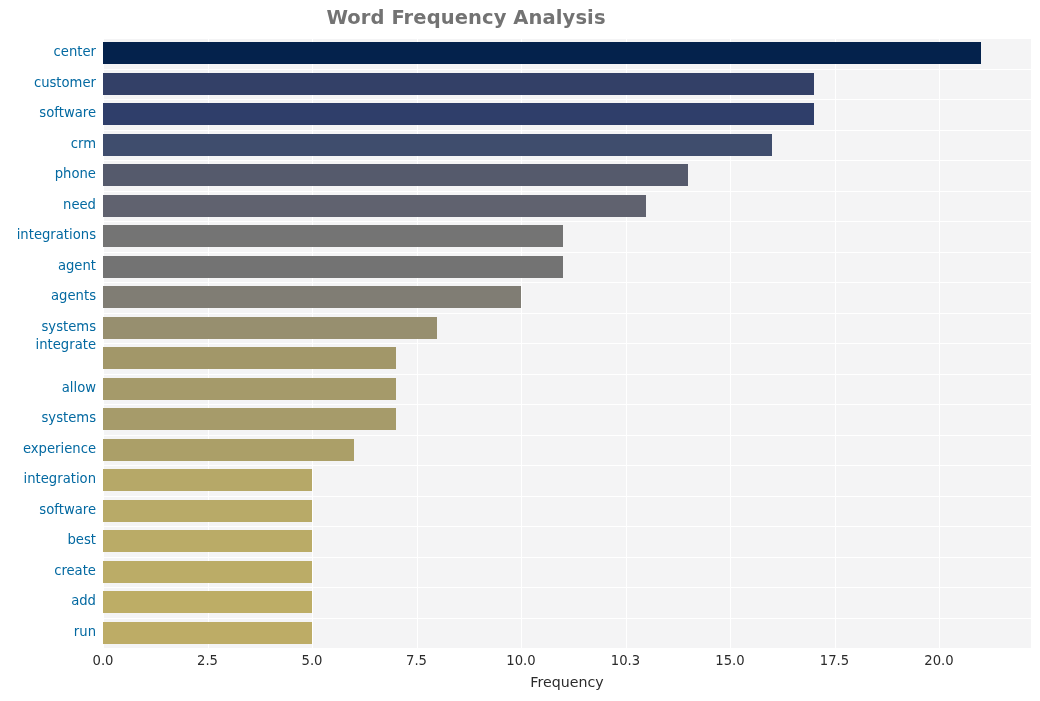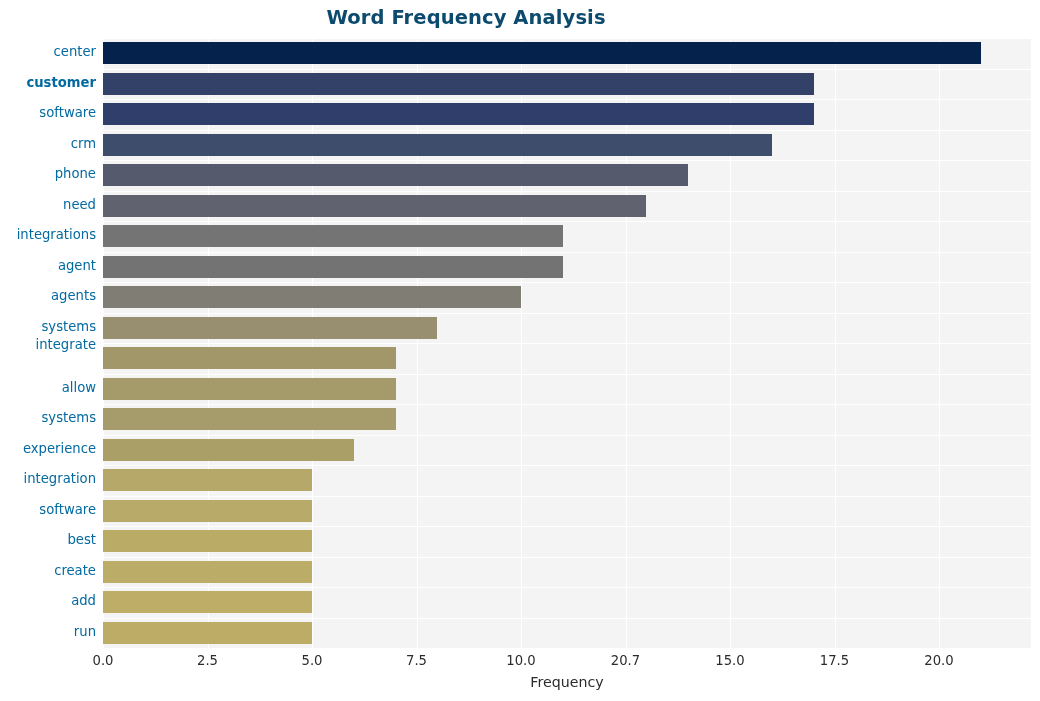--- a/index.html
+++ b/index.html
@@ -21,21 +21,21 @@
   }
   
   #chart-title {
     position: absolute;
     left: 0;
     top: 6px;
     width: 932px;
     text-align: center;
     font-size: 19.5px;
     font-weight: bold;
-    color: #0c4a6e;
+    color: #737373;
     letter-spacing: 0.1px;
   }
   
   #plot-area {
     position: absolute;
     left: 103px;
     top: 38px;
     width: 928px;
     height: 610px;
     background: #f4f4f5;
@@ -208,21 +208,21 @@
           <div class="bar" title="add: 5" style="width: 209.009px; background: rgb(189, 173, 102);"></div>
         </div>
         <div class="bar-row" style="top: 583.75px; width: 928px;">
           <div class="bar" title="run: 5" style="width: 209.009px; background: rgb(189, 172, 102);"></div>
         </div>
       </div>
   </div>
 
   <div id="y-axis">
       <div class="ytick" style="top: 6.25px;">center</div>
-      <div class="ytick" style="top: 36.75px; font-weight: bold;">customer</div>
+      <div class="ytick" style="top: 36.75px;">customer</div>
       <div class="ytick" style="top: 67.25px;">software</div>
       <div class="ytick" style="top: 97.75px;">crm</div>
       <div class="ytick" style="top: 128.25px;">phone</div>
       <div class="ytick" style="top: 158.75px;">need</div>
       <div class="ytick" style="top: 189.25px;">integrations</div>
       <div class="ytick" style="top: 219.75px;">agent</div>
       <div class="ytick" style="top: 250.25px;">agents</div>
       <div class="ytick" style="top: 280.75px;">systems</div>
       <div class="ytick" style="top: 299px;">integrate</div>
       <div class="ytick" style="top: 341.75px;">allow</div>
@@ -235,21 +235,21 @@
       <div class="ytick" style="top: 555.25px;">add</div>
       <div class="ytick" style="top: 585.75px;">run</div>
     </div>
 
   <div id="x-axis">
       <div class="xtick" style="left: 0px;">0.0</div>
       <div class="xtick" style="left: 104.505px;">2.5</div>
       <div class="xtick" style="left: 209.009px;">5.0</div>
       <div class="xtick" style="left: 313.514px;">7.5</div>
       <div class="xtick" style="left: 418.018px;">10.0</div>
-      <div class="xtick" style="left: 522.523px;">20.7</div>
+      <div class="xtick" style="left: 522.523px;">10.3</div>
       <div class="xtick" style="left: 627.027px;">15.0</div>
       <div class="xtick" style="left: 731.532px;">17.5</div>
       <div class="xtick" style="left: 836.036px;">20.0</div>
     </div>
 
   <div id="x-axis-label">Frequency</div>
 
 </div>
 
 </body></html>

